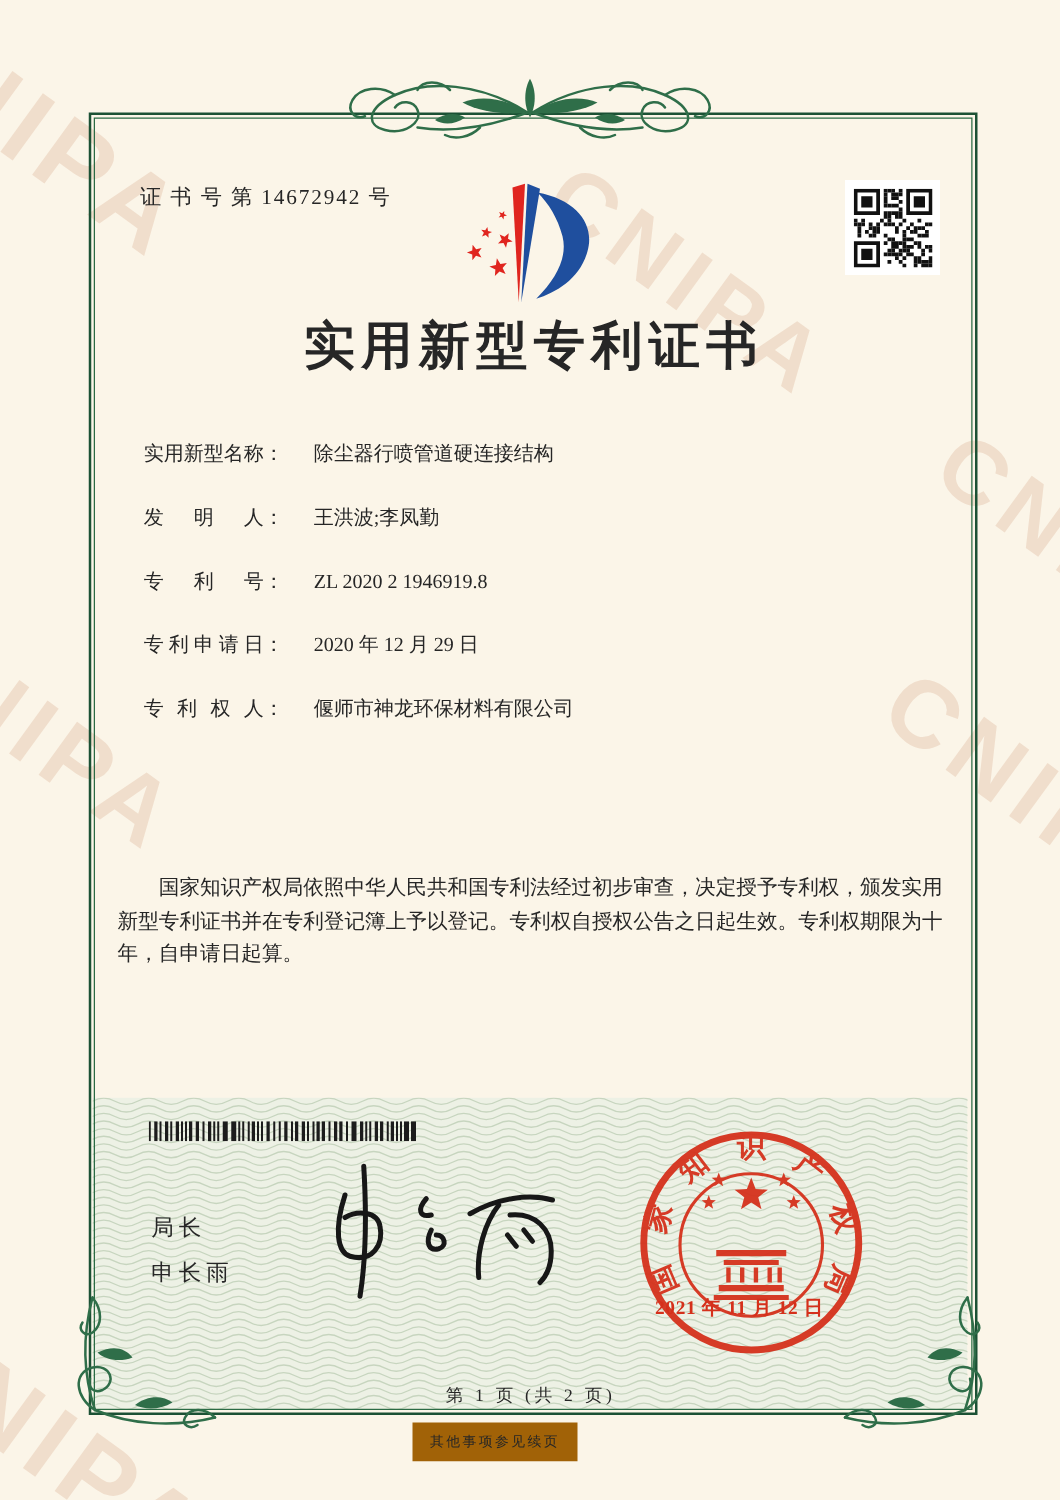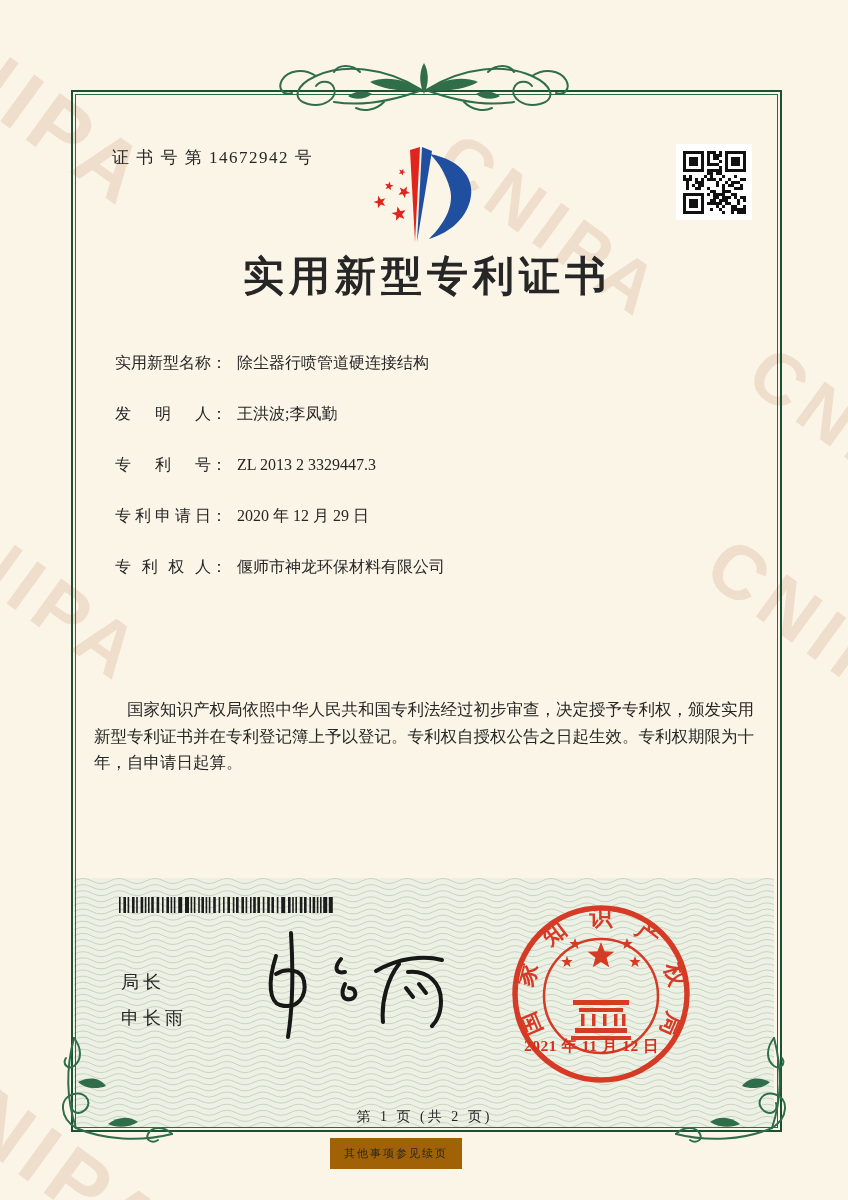--- a/index.html
+++ b/index.html
@@ -16,21 +16,21 @@
   .ornament{position:absolute;z-index:5;pointer-events:none;}
   .guilloche{position:absolute;left:74px;top:878px;z-index:1;}
   .cert-number{position:absolute;left:112px;top:146px;font-size:17px;letter-spacing:1.5px;z-index:2;}
   .logo{position:absolute;left:366px;top:144px;z-index:2;}
   .qr-box{position:absolute;left:676px;top:144px;width:76px;height:76px;background:#ffffff;
           display:flex;align-items:center;justify-content:center;z-index:2;}
   .title{position:absolute;left:71px;width:707px;top:249px;text-align:center;font-size:41px;
          font-weight:bold;letter-spacing:5px;text-indent:5px;z-index:2;}
   .frow{position:absolute;left:115px;width:630px;font-size:16px;white-space:nowrap;z-index:2;}
   .flabel{display:inline-block;width:96px;text-align:justify;text-align-last:justify;vertical-align:bottom;}
-  .fvalue{margin-left:10px;}
+  .fvalue{margin-left:24px;}
   .fpair2{position:absolute;left:328px;top:0;}
   .flabel2{display:inline-block;width:88px;text-align:justify;text-align-last:justify;vertical-align:bottom;}
   .paras{position:absolute;left:94px;top:697px;width:660px;font-size:16.5px;line-height:26.5px;
          text-align:justify;z-index:2;}
   .paras p{margin:0;text-indent:2em;}
   .barcode{position:absolute;left:119px;top:897px;z-index:2;}
   .sig-title{position:absolute;left:121px;top:970px;font-size:18px;letter-spacing:4px;z-index:2;}
   .sig-name{position:absolute;left:121px;top:1006px;font-size:18px;letter-spacing:4px;z-index:2;}
   .signature{position:absolute;left:246px;top:926px;z-index:2;}
   .seal{position:absolute;left:489px;top:882px;z-index:3;opacity:0.94;}
@@ -295,21 +295,21 @@
 
   <div class="title">实用新型专利证书</div>
 
   <div class="frow" style="top:353px">
     <span class="flabel">实用新型名称</span><span>：</span><span class="fvalue">除尘器行喷管道硬连接结构</span>
   </div>
   <div class="frow" style="top:404px">
     <span class="flabel">发明人</span><span>：</span><span class="fvalue">王洪波;李凤勤</span>
   </div>
   <div class="frow" style="top:455px">
-    <span class="flabel">专利号</span><span>：</span><span class="fvalue">ZL 2013 2 3329447.3</span>
+    <span class="flabel">专利号</span><span>：</span><span class="fvalue">ZL 2020 2 1946919.8</span>
   </div>
   <div class="frow" style="top:506px">
     <span class="flabel">专利申请日</span><span>：</span><span class="fvalue">2020 年 12 月 29 日</span>
   </div>
   <div class="frow" style="top:557px">
     <span class="flabel">专利权人</span><span>：</span><span class="fvalue">偃师市神龙环保材料有限公司</span>
   </div>
 
   <div class="paras">
     <p>国家知识产权局依照中华人民共和国专利法经过初步审查，决定授予专利权，颁发实用新型专利证书并在专利登记簿上予以登记。专利权自授权公告之日起生效。专利权期限为十年，自申请日起算。</p>

